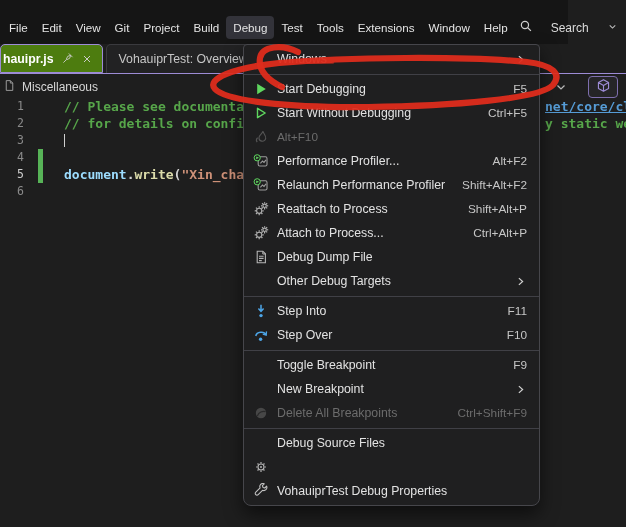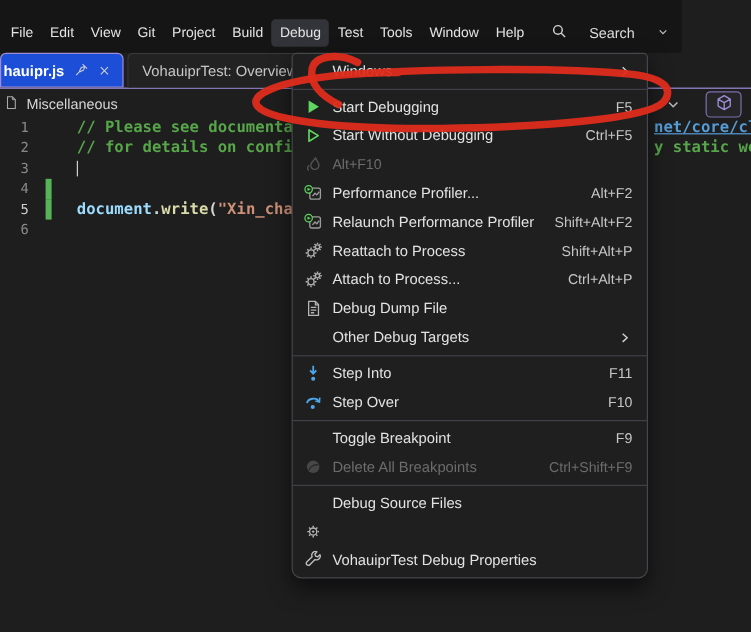--- a/index.html
+++ b/index.html
@@ -13,21 +13,21 @@
   .mb-items{display:flex;align-items:center}
   .mb-item{font-size:11.6px;color:#e4e4e4;padding:5px 7px;border-radius:4px;white-space:nowrap;cursor:default}
   .mb-item.active{background:#33333a}
   .mb-search{margin-left:auto;display:flex;align-items:center;gap:18px;color:#dcdcdc;font-size:12px;padding:3px 4px}
 
   
   .tabrow{position:absolute;top:44px;left:0;width:626px;height:30px;background:#1e1e1e;
     border-bottom:1px solid var(--accent,#9d8cd6);display:flex;align-items:stretch;z-index:1}
   .tab{display:flex;align-items:center;gap:7px;font-size:12.3px;color:#c6c6c6;padding:0 12px;white-space:nowrap}
   .tab.active{color:#ffffff;font-weight:bold;border:1px solid var(--accent,#9d8cd6);
-    border-radius:5px 5px 0 0;background:#1d4ed8;padding:0 9px 0 2px}
+    border-radius:5px 5px 0 0;background:#4d7c0f;padding:0 9px 0 2px}
   .tab.inactive{border:1px solid #3a3a3e;border-bottom:none;border-radius:5px 5px 0 0;margin-left:3px;background:#222223}
   .tab .ticon{display:flex;align-items:center}
 
   
   .breadcrumb{position:absolute;top:75px;left:0;width:626px;height:23px;display:flex;align-items:center;
     gap:6px;padding-left:3px;font-size:12px;color:#d6d6d6;z-index:1}
   .bc-right{position:absolute;right:0;top:0;height:23px;display:flex;align-items:center;gap:16px;padding-right:8px}
   .bc-btn{display:flex;align-items:center;justify-content:center;width:22px;height:20px}
   .btn-cube{width:30px;height:22px;border:1px solid #7e6fae;border-radius:4px;display:flex;
     align-items:center;justify-content:center;background:#252527}
@@ -74,20 +74,21 @@
     <div class="mb-items">
         <div class="mb-item">File</div>
         <div class="mb-item">Edit</div>
         <div class="mb-item">View</div>
         <div class="mb-item">Git</div>
         <div class="mb-item">Project</div>
         <div class="mb-item">Build</div>
         <div class="mb-item active">Debug</div>
         <div class="mb-item">Test</div>
         <div class="mb-item">Tools</div>
+        <div class="mb-item">Extensions</div>
         <div class="mb-item">Window</div>
         <div class="mb-item">Help</div>
       </div>
     <div class="mb-search">
       <span class="ticon"><svg width="14" height="14" viewBox="0 0 16 16" fill="none" xmlns="http://www.w3.org/2000/svg">
             <circle cx="6.8" cy="6.8" r="4.1" stroke="#cfcfcf" stroke-width="1.4"></circle>
             <path d="M10 10 L13.6 13.6" stroke="#cfcfcf" stroke-width="1.4"></path>
           </svg></span>
       <span>Search</span>
       <span class="ticon"><svg width="11" height="11" viewBox="0 0 16 16" fill="none" xmlns="http://www.w3.org/2000/svg">
@@ -297,20 +298,29 @@
         </span>
         <span class="lbl">Step Over</span>
         <span class="sc">F10</span>
       </div>
       <div class="msep"></div>
       <div class="mi">
         <span class="ic"></span>
         <span class="lbl">Toggle Breakpoint</span>
         <span class="sc">F9</span>
       </div>
+      <div class="mi">
+        <span class="ic"></span>
+        <span class="lbl">New Breakpoint</span>
+        <span class="sub">
+          <svg width="13" height="13" viewBox="0 0 16 16" fill="none" xmlns="http://www.w3.org/2000/svg">
+            <path d="M6 3.8 L10.6 8 L6 12.2" stroke="#cfcfcf" stroke-width="1.5"></path>
+          </svg>
+        </span>
+      </div>
       <div class="mi disabled">
         <span class="ic">
           <svg width="16" height="16" viewBox="0 0 16 16" fill="none" xmlns="http://www.w3.org/2000/svg">
             <circle cx="8" cy="8" r="5.2" fill="#6f6f6f"></circle>
             <path d="M4.4 11 C5.4 7.2 9.8 5.6 12.6 6.6" stroke="#333333" stroke-width="1.2"></path>
           </svg>
         </span>
         <span class="lbl">Delete All Breakpoints</span>
         <span class="sc">Ctrl+Shift+F9</span>
       </div>

